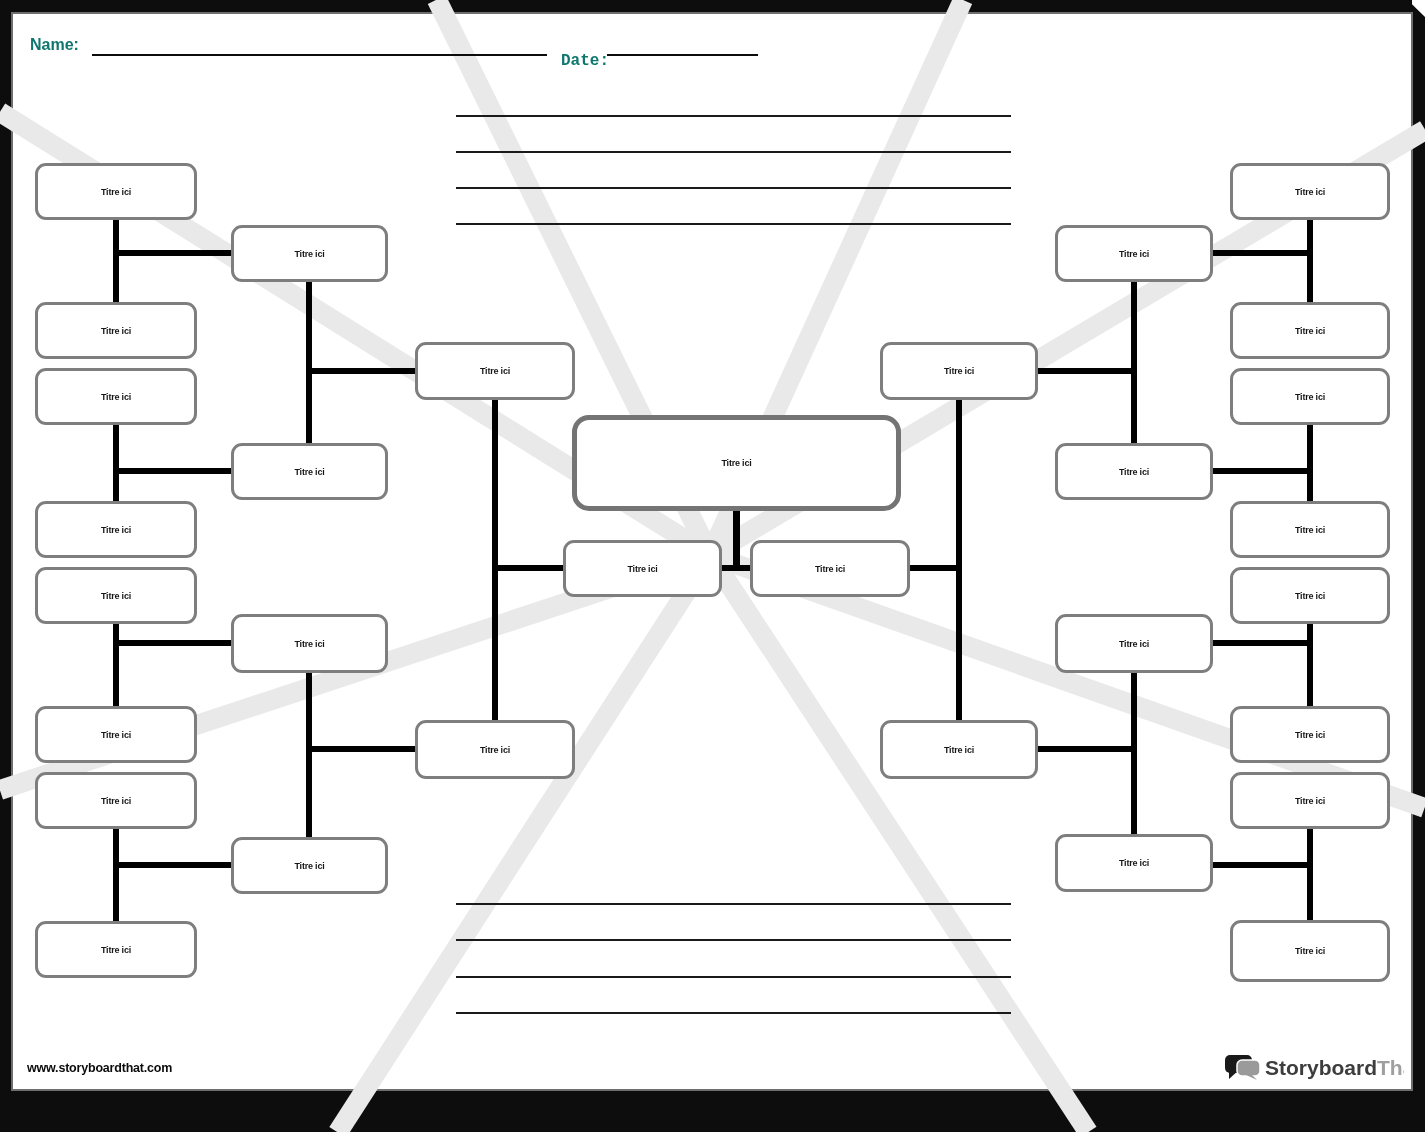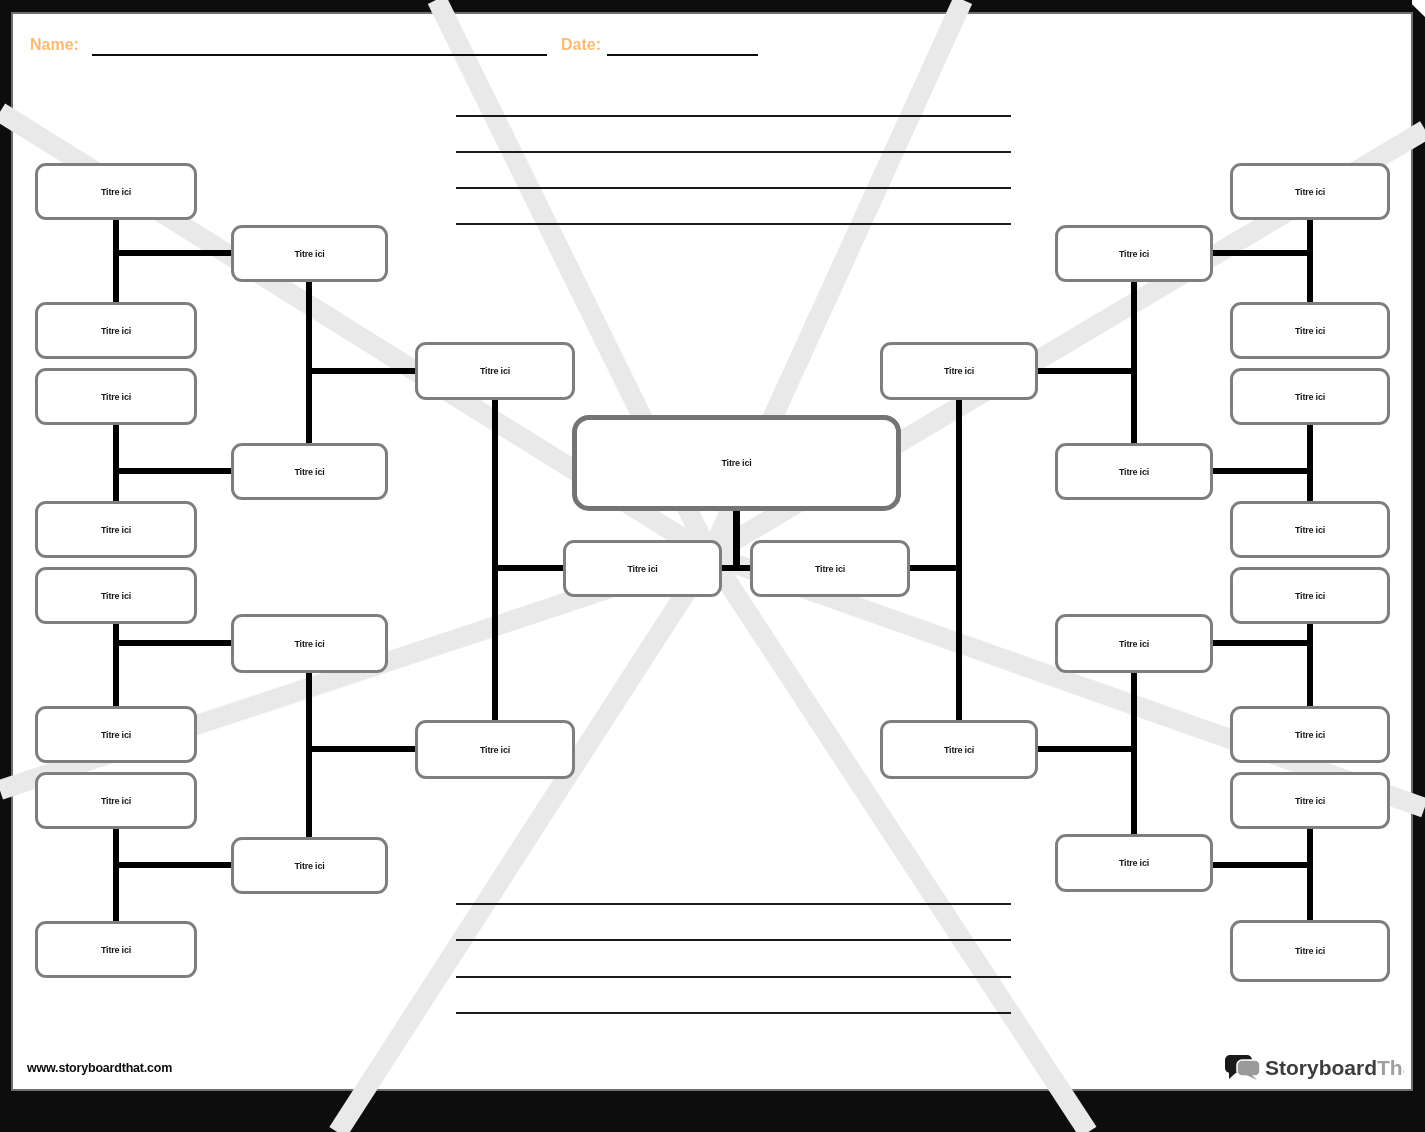--- a/index.html
+++ b/index.html
@@ -4,21 +4,21 @@
 <style>
   html,body{margin:0;padding:0;background:#222;}
   #canvas{position:relative;width:1425px;height:1132px;background:#0d0d0d;overflow:hidden;
           font-family:"Liberation Sans",sans-serif;}
   #page{position:absolute;left:11px;top:12px;width:1398px;height:1075px;background:#ffffff;
         border:2px solid #6e6e6e;z-index:1;}
   #corner-wedge{position:absolute;right:0;top:0;width:13px;height:17px;background:#ffffff;
         clip-path:polygon(0 0,100% 0,100% 100%,0 25%);z-index:1;}
   .ray{position:absolute;height:20px;background:#e9e9e9;transform-origin:0 50%;z-index:2;}
   
-  .hdr-label{position:absolute;font-size:16px;font-weight:bold;color:#fdba74;z-index:3;}
+  .hdr-label{position:absolute;font-size:16px;font-weight:bold;color:#0f766e;z-index:3;}
   .hline{position:absolute;height:2px;background:#0c0c0c;z-index:3;}
   .wline{position:absolute;height:2px;background:#1a1a1a;z-index:3;}
   
   .node{position:absolute;background:#ffffff;border:3px solid #7e7e7e;border-radius:11px;
         display:flex;align-items:center;justify-content:center;z-index:4;box-sizing:border-box;}
   .node .lbl{font-size:9px;font-weight:bold;color:#161616;letter-spacing:-0.2px;}
   .node.big{border:5px solid #747474;border-radius:17px;}
   .conn{position:absolute;background:#000000;z-index:3;}
   
   #site-text{position:absolute;left:27px;top:1061px;font-size:12.5px;font-weight:bold;
@@ -39,21 +39,21 @@
       <div class="ray" style="left: 710px; top: 545px; width: 609.946px; transform: rotate(-65.4939deg);"></div>
       <div class="ray" style="left: 710px; top: 545px; width: 831.775px; transform: rotate(-30.7275deg);"></div>
       <div class="ray" style="left: 710px; top: 545px; width: 758.442px; transform: rotate(19.4861deg);"></div>
       <div class="ray" style="left: 710px; top: 545px; width: 689.792px; transform: rotate(56.7707deg);"></div>
       <div class="ray" style="left: 710px; top: 545px; width: 686.522px; transform: rotate(122.81deg);"></div>
       <div class="ray" style="left: 710px; top: 545px; width: 747.88px; transform: rotate(161.686deg);"></div>
     </div>
 
   <div class="hdr-label" style="left:30px;top:36px;">Name:</div>
   <div class="hline" style="left:92px;top:54px;width:455px;"></div>
-  <div class="hdr-label" style="left:561px;top:36px;">Date:</div>
+  <div class="hdr-label" style="left:561px;top:52px;font-family:Liberation Mono, monospace;">Date:</div>
   <div class="hline" style="left:607px;top:54px;width:151px;"></div>
 
   <div id="top-lines">
       <div class="wline" style="left: 456px; top: 115px; width: 555px;"></div>
       <div class="wline" style="left: 456px; top: 151px; width: 555px;"></div>
       <div class="wline" style="left: 456px; top: 187px; width: 555px;"></div>
       <div class="wline" style="left: 456px; top: 223px; width: 555px;"></div>
     </div>
   <div id="diagram">
       <div class="conn" style="left: 113px; top: 220px; width: 6px; height: 82px;"></div>

